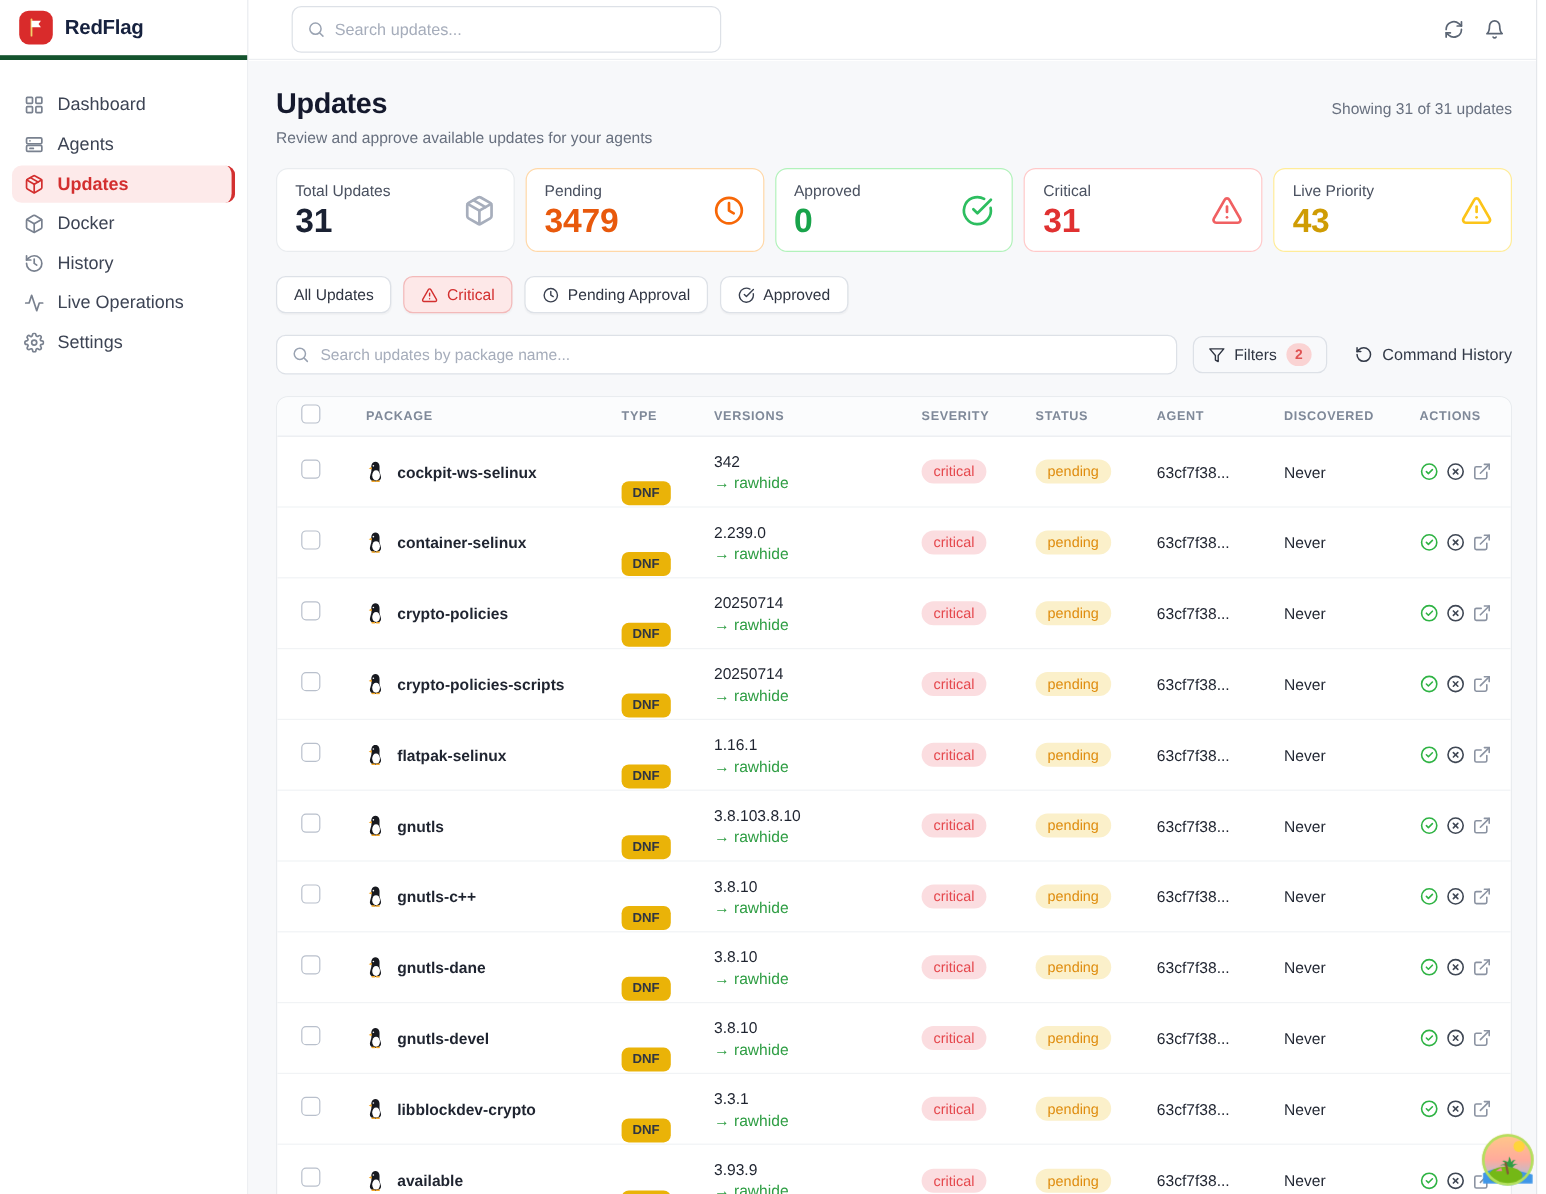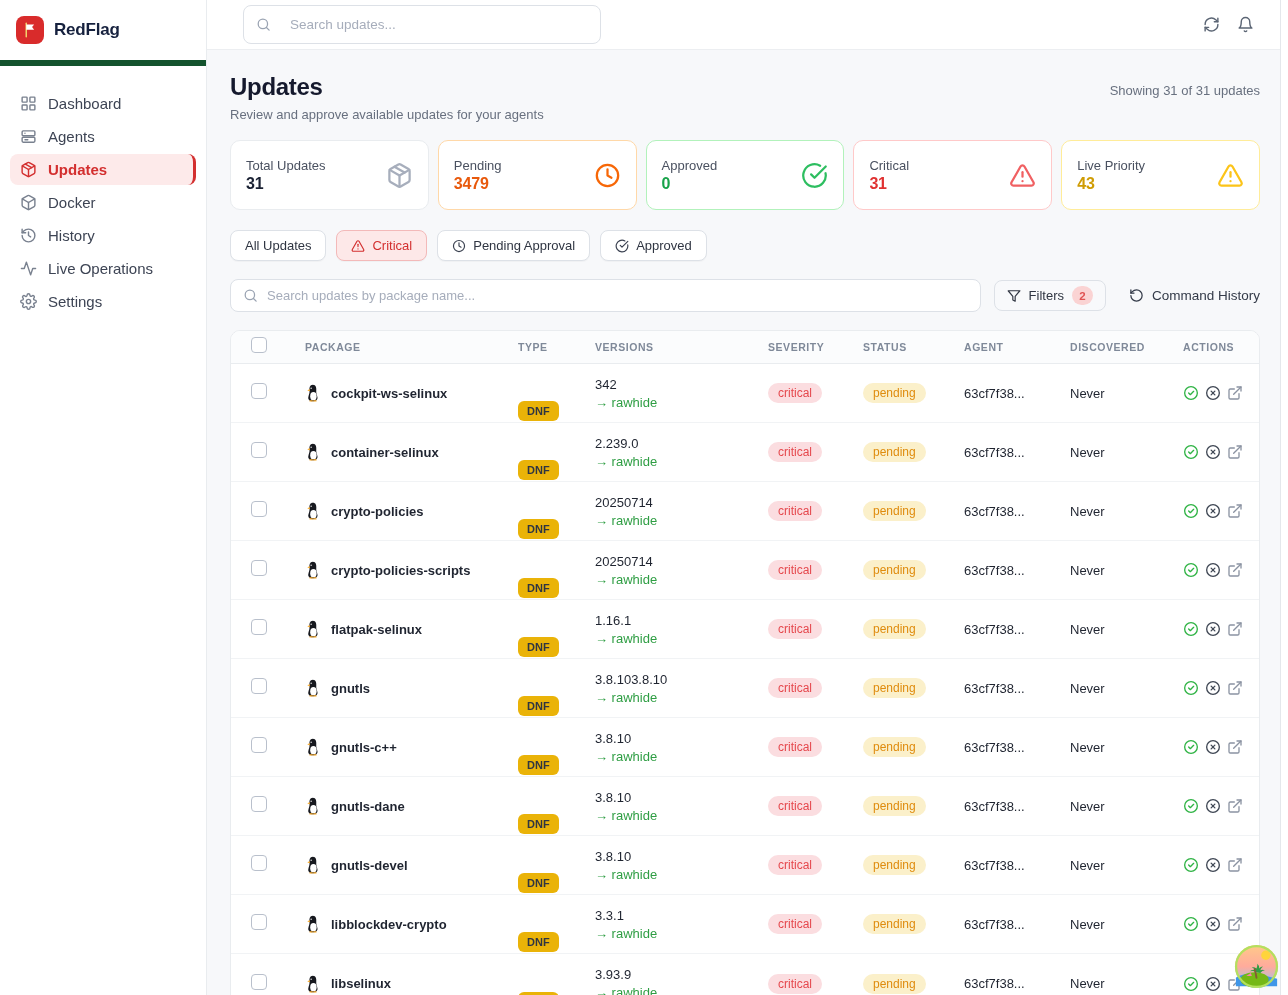--- a/index.html
+++ b/index.html
@@ -2,58 +2,58 @@
 <html><head>
 <meta charset="utf-8">
 <style>
   * { margin:0; padding:0; box-sizing:border-box; }
   html,body { width:1288px; height:995px; overflow:hidden; }
   body { font-family:"Liberation Sans", sans-serif; background:#f7f8fa; color:#1f2430; position:relative; }
   svg { display:block; }
 
   
   .sidebar { position:fixed; left:0; top:0; width:207px; height:100%; background:#fff; border-right:1px solid #e9ecef; z-index:3; }
-  .sidebar-header { height:66px; display:flex; align-items:center; padding:16px 16px; border-bottom:6px solid #14532d; }
+  .sidebar-header { height:50px; display:flex; align-items:center; padding:16px 16px; border-bottom:4px solid #14532d; }
   .logo-box { width:28px; height:28px; border-radius:8px; background:#d92b2b; display:flex; align-items:center; justify-content:center; }
   .logo-box svg { width:18px; height:18px; }
   .brand-name { font-size:17px; font-weight:700; color:#16213e; margin-left:10px; letter-spacing:-0.2px; }
   .nav { padding:22px 10px 0 10px; }
   .nav-item { display:flex; align-items:center; gap:11px; padding:7px 10px; margin-bottom:2px; border-radius:8px; font-size:15px; color:#3d4454; cursor:pointer; }
   .nav-item .nv-icon { width:17px; height:17px; color:#79818f; flex:0 0 auto; }
   .nav-item .nv-icon svg { width:17px; height:17px; }
   .nav-item.active { background:#fdeaea; color:#d32f2f; font-weight:600; border-right:3px solid #d32f2f; }
   .nav-item.active .nv-icon { color:#d32f2f; }
 
   
   .scroll-strip { position:fixed; right:0; top:0; width:8px; height:100%; background:#fff; border-left:1px solid #e4e7eb; z-index:6; }
 
   
   .topbar { position:fixed; left:207px; right:8px; top:0; height:50px; background:#fff; border-bottom:1px solid #eceef1; display:flex; align-items:center; padding:0 26px 0 36px; z-index:2; }
-  .top-search { width:358px; height:39px; border:1px solid #dde1e7; border-radius:8px; background:#fff; display:flex; align-items:center; padding:0 12px; gap:19px; }
+  .top-search { width:358px; height:39px; border:1px solid #dde1e7; border-radius:8px; background:#fff; display:flex; align-items:center; padding:0 12px; gap:8px; }
   .top-search .sicon { width:15px; height:15px; color:#9aa3b2; }
   .top-search .sicon svg { width:15px; height:15px; }
   .top-search input { border:none; outline:none; flex:1; font-size:13.5px; font-family:"Liberation Sans",sans-serif; color:#1f2430; background:transparent; }
   .top-search input::placeholder { color:#a6adbb; }
   .top-actions { margin-left:auto; display:flex; align-items:center; gap:17px; }
   .top-icon-btn { width:17px; height:17px; color:#5b6574; cursor:pointer; }
   .top-icon-btn svg { width:17px; height:17px; }
 
   
   .main { position:absolute; top:50px; left:207px; right:8px; bottom:0; background:#f7f8fa; padding:22px 20px 0 23px; overflow:hidden; }
 
   .title-row { display:flex; align-items:flex-end; justify-content:space-between; }
   .page-title { font-size:24px; font-weight:700; color:#15192d; letter-spacing:-0.3px; line-height:30px; }
   .showing { font-size:13px; color:#68707f; padding-bottom:4px; }
   .page-subtitle { font-size:13px; color:#68707f; margin-top:5px; }
 
   
   .cards { display:flex; gap:9px; margin-top:18px; }
   .card { flex:1; height:70px; background:#fff; border:1px solid #e9ecef; border-radius:10px; padding:12px 15px; display:flex; align-items:center; justify-content:space-between; }
   .card .c-label { font-size:13px; color:#4a5160; }
-  .card .c-value { font-size:16px; font-weight:700; margin-top:2px; letter-spacing:-0.2px; }
+  .card .c-value { font-size:28px; font-weight:700; margin-top:2px; letter-spacing:-0.2px; }
   .card .c-icon { width:27px; height:27px; flex:0 0 auto; }
   .card .c-icon svg { width:27px; height:27px; }
 
   
   .chips { display:flex; gap:10px; margin-top:20px; }
   .chip { height:31px; padding:0 14px; border-radius:8px; border:1px solid #dde1e7; background:#fff; display:flex; align-items:center; gap:7px; font-size:13px; font-weight:500; color:#2f3542; cursor:pointer; box-shadow:0 1px 1px rgba(20,25,40,0.03); }
   .chip .ch-icon { width:14px; height:14px; color:#3a4150; }
   .chip .ch-icon svg { width:14px; height:14px; }
   .chip .ch-icon:empty { display:none; }
   .chip.active { background:#fde8e8; border-color:#f3b9b9; color:#d32f2f; }
@@ -840,21 +840,21 @@
       <div class="cell-package">
         <span class="penguin">
               <svg viewBox="0 0 20 24">
                 <path d="M10.5 1C6.2 1 5.6 5.4 6 9.4c.3 3-1 5-1.6 8.2C3.8 20.8 6.6 23 10.5 23s6.7-2.2 6.1-5.4c-.6-3.2-1.9-5.2-1.6-8.2.4-4-.2-8.4-4.5-8.4z" fill="#17191f"></path>
                 <ellipse cx="11.2" cy="16.2" rx="4.3" ry="5.6" fill="#fff"></ellipse>
                 <circle cx="8.2" cy="5.6" r=".9" fill="#fff"></circle>
                 <path d="M6.2 6.8 3 8.6l3.6 1.2z" fill="#f5a623"></path>
                 <path d="M6.8 22.6h2.8M11.8 22.6h2.8" stroke="#f5a623" stroke-width="1.7" stroke-linecap="round"></path>
               </svg>
             </span>
-        <span class="pkg-name">libselinux</span>
+        <span class="pkg-name">available</span>
       </div>
       <div><span class="type-badge">DNF</span></div>
       <div>
         <div class="ver-cur">3.93.9</div>
         <div class="ver-next">→ rawhide</div>
       </div>
       <div><span class="badge badge-critical">critical</span></div>
       <div><span class="badge badge-pending">pending</span></div>
       <div class="cell-plain">63cf7f38...</div>
       <div class="cell-plain">Never</div>

